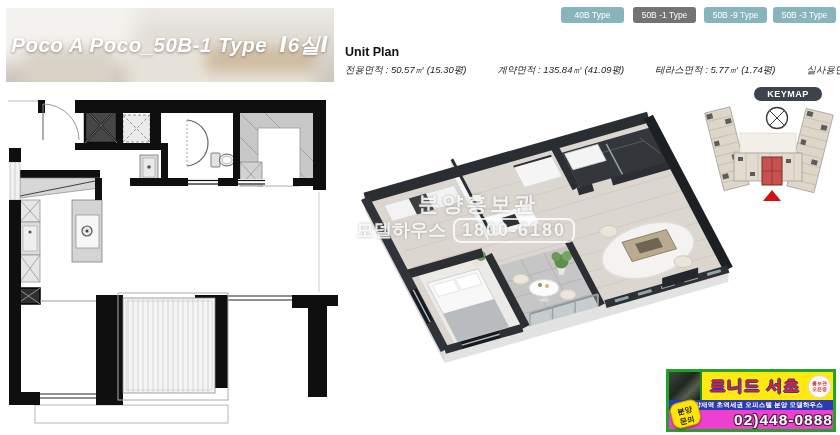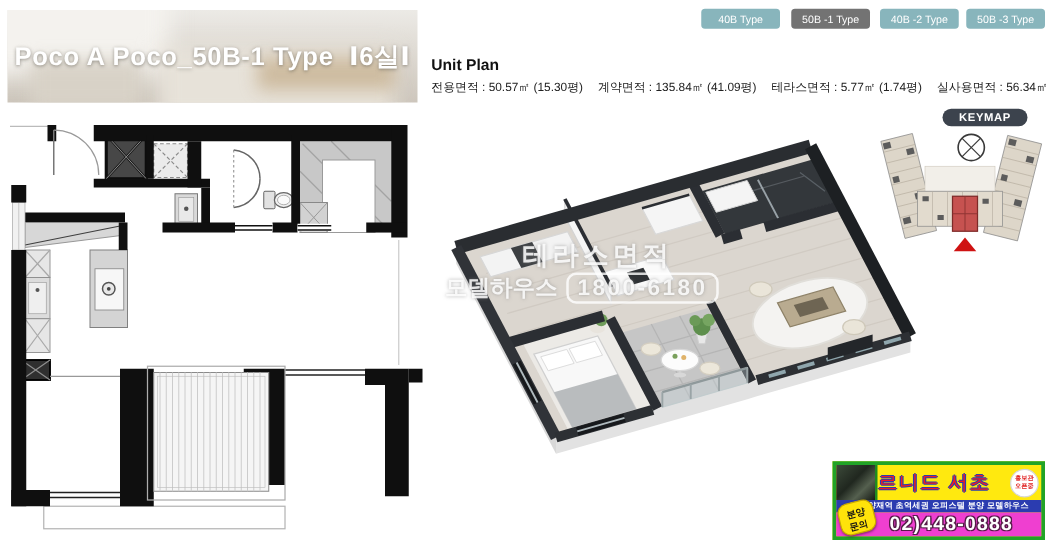--- a/index.html
+++ b/index.html
@@ -7,58 +7,58 @@
        font-family:"Liberation Sans","DejaVu Sans",sans-serif;}
   
   .banner{position:absolute;left:6px;top:8px;width:328px;height:74px;overflow:hidden;
     background:linear-gradient(180deg,#eceae6 0%,#e0dcd5 40%,#cdc6bc 100%);}
   .banner .ph1{position:absolute;left:-20px;top:-18px;width:150px;height:70px;background:#f4f2ee;filter:blur(9px);}
   .banner .ph2{position:absolute;left:120px;top:30px;width:190px;height:60px;background:#e7e2d9;filter:blur(8px);}
   .banner .ph3{position:absolute;left:200px;top:38px;width:110px;height:26px;background:#b99c71;filter:blur(7px);opacity:.55;}
   .banner .ph4{position:absolute;left:18px;top:40px;width:90px;height:40px;background:#d8d2c7;filter:blur(7px);}
   .banner-title{position:absolute;left:0;top:50%;transform:translateY(-50%);width:100%;
     text-align:center;font-size:20.5px;font-weight:bold;color:#ffffff;white-space:pre;
-    text-shadow:0 1px 3px rgba(95,90,82,.65);letter-spacing:.5px;}
+    text-shadow:0 1px 3px rgba(95,90,82,.65);letter-spacing:.5px;font-style:italic;}
   
   .tab{position:absolute;top:7px;width:63px;height:16px;border-radius:3px;background:#88b5bc;
     color:#fff;font-size:8.5px;line-height:16px;text-align:center;cursor:pointer;}
   .tab.active{background:#737373;}
   .t0{left:561px}.t1{left:633px}.t2{left:704px}.t3{left:773px}
   
   .up-head{position:absolute;left:345px;top:45px;font-size:12.5px;font-weight:bold;color:#111;}
   .up-areas{position:absolute;left:345px;top:64px;width:494px;font-size:9.5px;color:#222;white-space:nowrap;}
-  .up-areas span{margin-right:12px;}
+  .up-areas span{margin-right:31px;font-style:italic;}
   
   .keymap-badge{position:absolute;left:754px;top:87px;width:68px;height:14px;border-radius:7px;
     background:#3c434d;color:#fff;font-size:9px;font-weight:bold;line-height:14px;text-align:center;letter-spacing:.5px;}
   .keymap-svg{position:absolute;left:700px;top:97px;}
   
   .plan2d{position:absolute;left:5px;top:92px;}
   .plan3d{position:absolute;left:340px;top:98px;}
   
   .wm1{position:absolute;left:418px;top:190px;font-size:21px;font-weight:bold;letter-spacing:3px;
     color:rgba(255,255,255,.85);text-shadow:0 0 3px rgba(125,125,125,.65);z-index:3;}
   .wm2{position:absolute;left:356px;top:218px;font-size:18px;font-weight:bold;
     color:rgba(255,255,255,.85);text-shadow:0 0 3px rgba(125,125,125,.6);z-index:3;}
   .wm2 .num{display:inline-block;border:2px solid rgba(255,255,255,.8);border-radius:8px;
     padding:0 7px;margin-left:7px;letter-spacing:2px;text-align:center;}
   
   .ad{position:absolute;left:666px;top:369px;width:170px;height:63px;box-sizing:border-box;
     border:3px solid #21a327;background:#ffe90f;z-index:5;cursor:pointer;}
   .ad-top{height:28px;display:flex;align-items:center;position:relative;}
   .ad-photo{width:33px;height:28px;box-sizing:border-box;border-right:2px solid #1f8a1f;
     background:linear-gradient(135deg,#3c4a3a 0%,#20271f 45%,#55604f 70%,#161a14 100%);}
-  .ad-title{flex:1;font-size:16px;font-weight:400;color:#ee1c25;letter-spacing:1px;
+  .ad-title{flex:1;text-align:center;font-size:16px;font-weight:700;color:#ee1c25;letter-spacing:1px;
     text-shadow:1px 0 #2a3db0,-1px 0 #2a3db0,0 1px #2a3db0,0 -1px #2a3db0;}
   .ad-circle{width:21px;height:21px;border-radius:50%;background:#fff;border:1px solid #d7d7d7;
     margin-right:2px;display:flex;flex-direction:column;justify-content:center;align-items:center;}
   .ad-circle span{font-size:5px;font-weight:bold;color:#e02020;line-height:6px;}
   .ad-strip{height:10px;background:#2b3cb0;color:#fff;font-size:6.5px;font-weight:bold;
     text-align:center;line-height:10px;letter-spacing:.2px;}
-  .ad-bottom{height:19px;background:#ef3fd0;text-align:center;}
+  .ad-bottom{height:19px;background:#ef3fd0;text-align:right;}
   .ad-phone{display:inline-block;padding-left:20px;font-size:15.5px;font-weight:900;color:#fff;
     line-height:19px;letter-spacing:1px;text-shadow:1px 1px 0 #571c49,-1px 1px 0 #571c49,1px -1px 0 #571c49,-1px -1px 0 #571c49;}
   .ad-inquiry{position:absolute;left:2px;top:29px;width:29px;height:26px;background:#ffe30a;
     border:1px solid #c9a800;border-radius:8px;transform:rotate(-14deg);color:#151515;
     font-size:7.5px;font-weight:900;text-align:center;line-height:10px;padding-top:4px;box-sizing:border-box;
     box-shadow:0 1px 2px rgba(0,0,0,.45);z-index:6;}
 </style>
 </head>
 <body>
 
@@ -67,21 +67,21 @@
   <div class="banner">
     <div class="ph1"></div>
     <div class="ph2"></div>
     <div class="ph3"></div>
     <div class="ph4"></div>
     <div class="banner-title">Poco A Poco_50B-1 Type  Ⅰ6실Ⅰ</div>
   </div>
 
   <div class="tab t0">40B Type</div>
   <div class="tab t1 active">50B -1 Type</div>
-  <div class="tab t2">40B -2 Type</div>
+  <div class="tab t2">50B -9 Type</div>
   <div class="tab t3">50B -3 Type</div>
 
   <div class="up-head">Unit Plan</div>
   <div class="up-areas">
     <span>전용면적 : 50.57㎡ (15.30평)</span><span>계약면적 : 135.84㎡ (41.09평)</span><span>테라스면적 : 5.77㎡ (1.74평)</span><span>실사용면적 : 56.34㎡ (17.04평)</span>
   </div>
 
   <div class="keymap-badge">KEYMAP</div>
   <svg class="keymap-svg" width="135" height="108" viewBox="0 0 135 108">
     <g>
@@ -404,21 +404,21 @@
     <g>
       <polygon points="189.9,227.7 257.9,208.3 257.9,196.3 189.9,215.7" fill="rgba(200,215,220,0.35)" stroke="#c2ccce" stroke-width="1"></polygon>
       <line x1="189.9" y1="215.7" x2="257.9" y2="196.3" stroke="#8f999b" stroke-width="2"></line>
       <line x1="212.6" y1="221.2" x2="212.6" y2="209.2" stroke="#9aa4a6" stroke-width="1.5"></line>
       <line x1="235.2" y1="214.8" x2="235.2" y2="202.8" stroke="#9aa4a6" stroke-width="1.5"></line>
       <line x1="189.9" y1="227.7" x2="189.9" y2="215.7" stroke="#9aa4a6" stroke-width="1.5"></line>
       <line x1="257.9" y1="208.3" x2="257.9" y2="196.3" stroke="#9aa4a6" stroke-width="1.5"></line>
     </g>
   </svg>
 
-  <div class="wm1">테라스면적</div>
+  <div class="wm1">분양홍보관</div>
   <div class="wm2"><span>모델하우스</span><span class="num">1800-6180</span>
   </div>
 
   <div class="ad">
     <div class="ad-top">
       <div class="ad-photo"></div>
       <div class="ad-title">르니드 서초</div>
       <div class="ad-circle">
         <span>홍보관</span>
         <span>오픈중</span>

